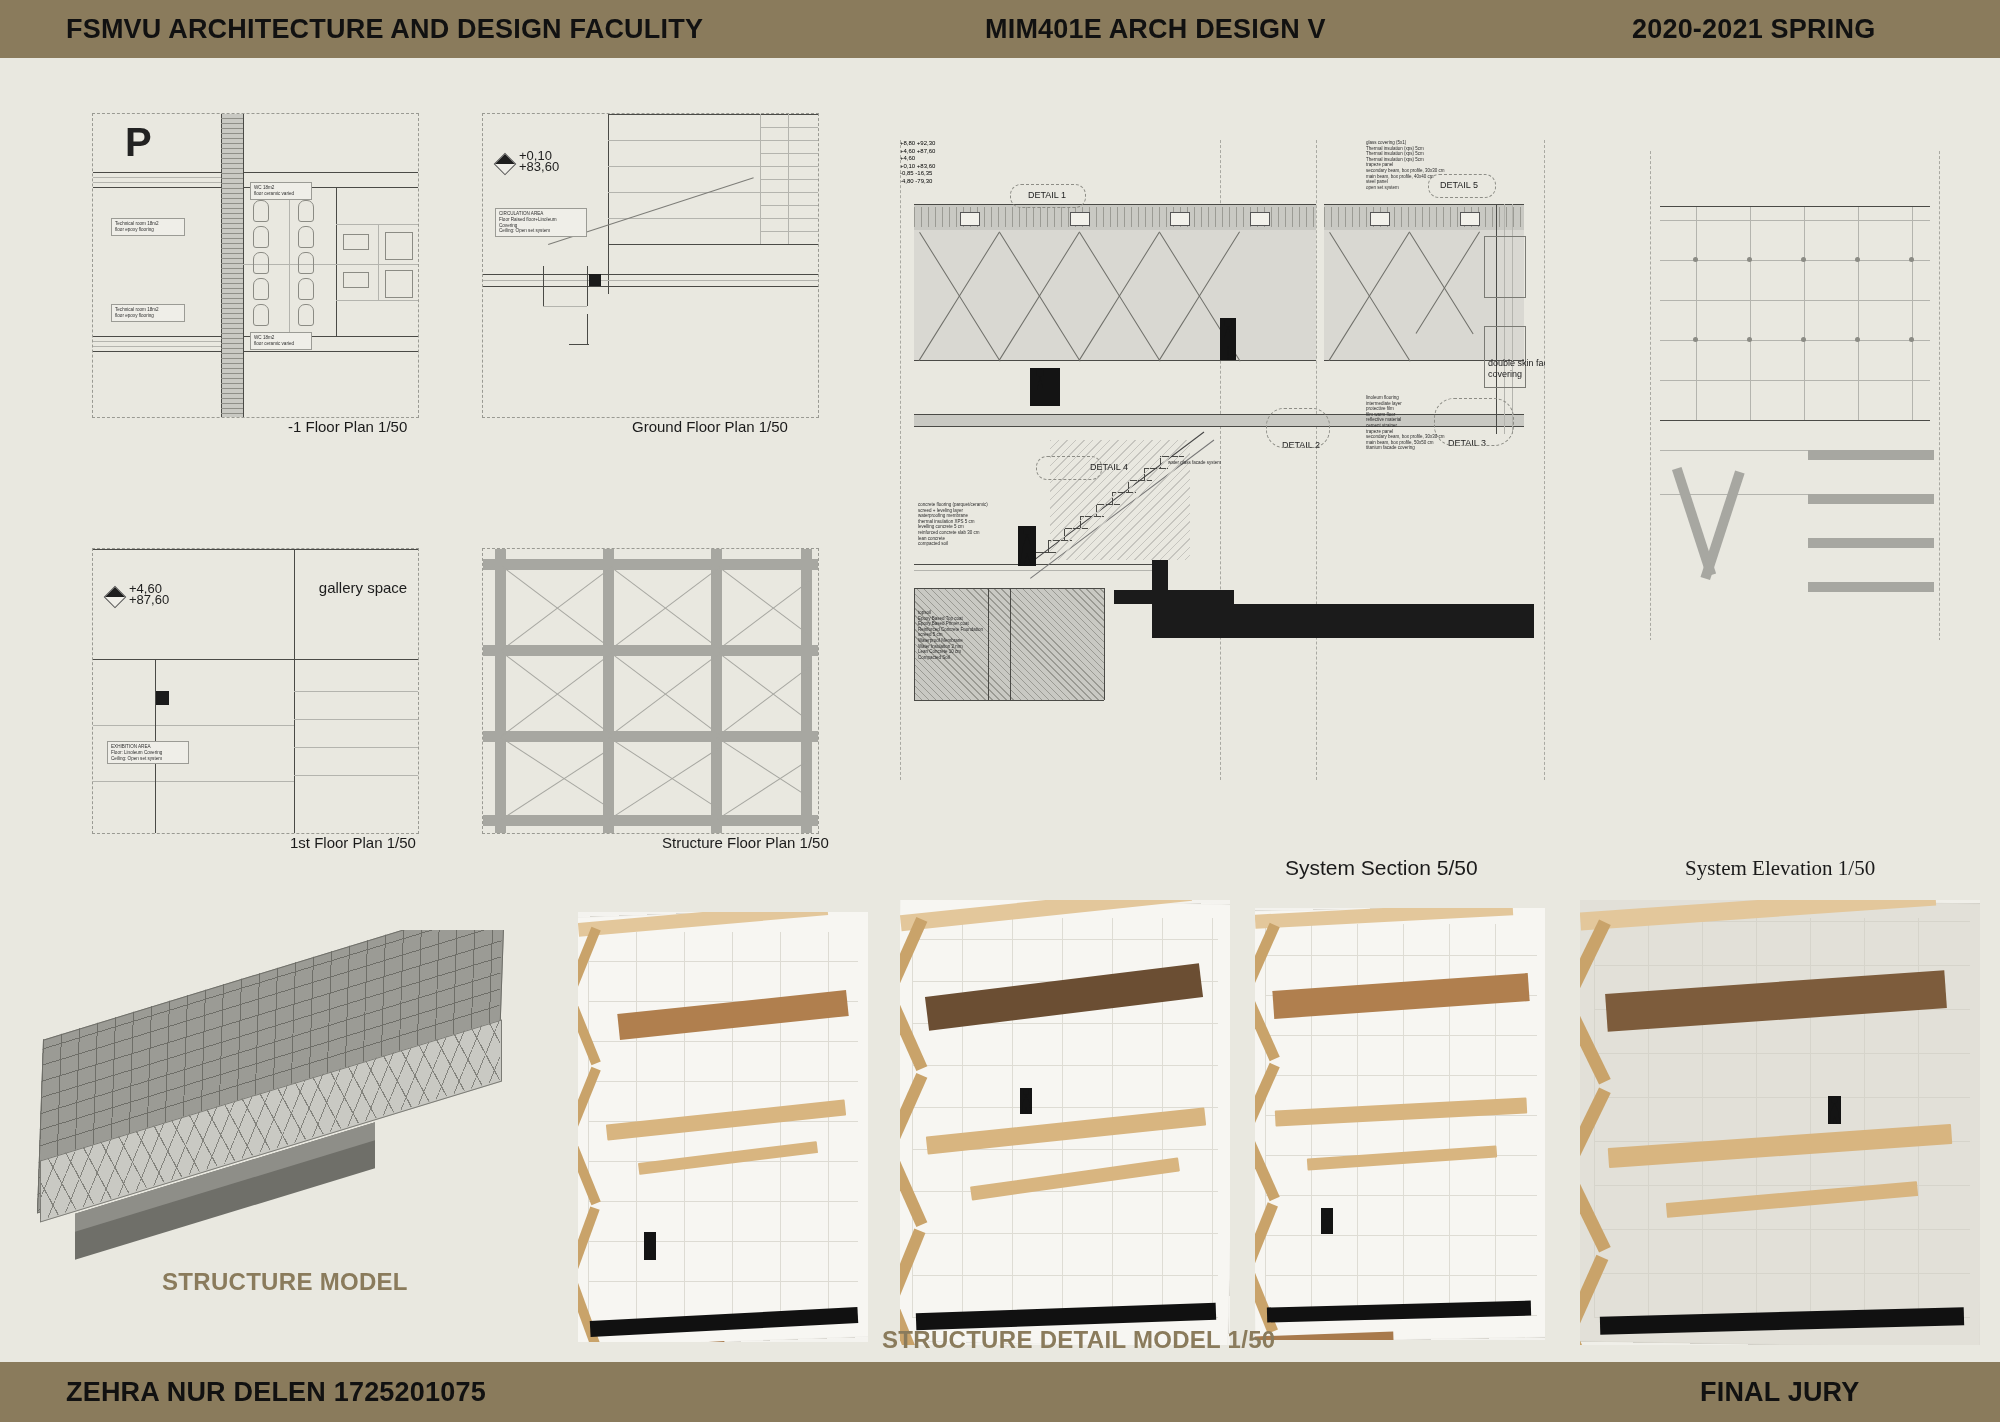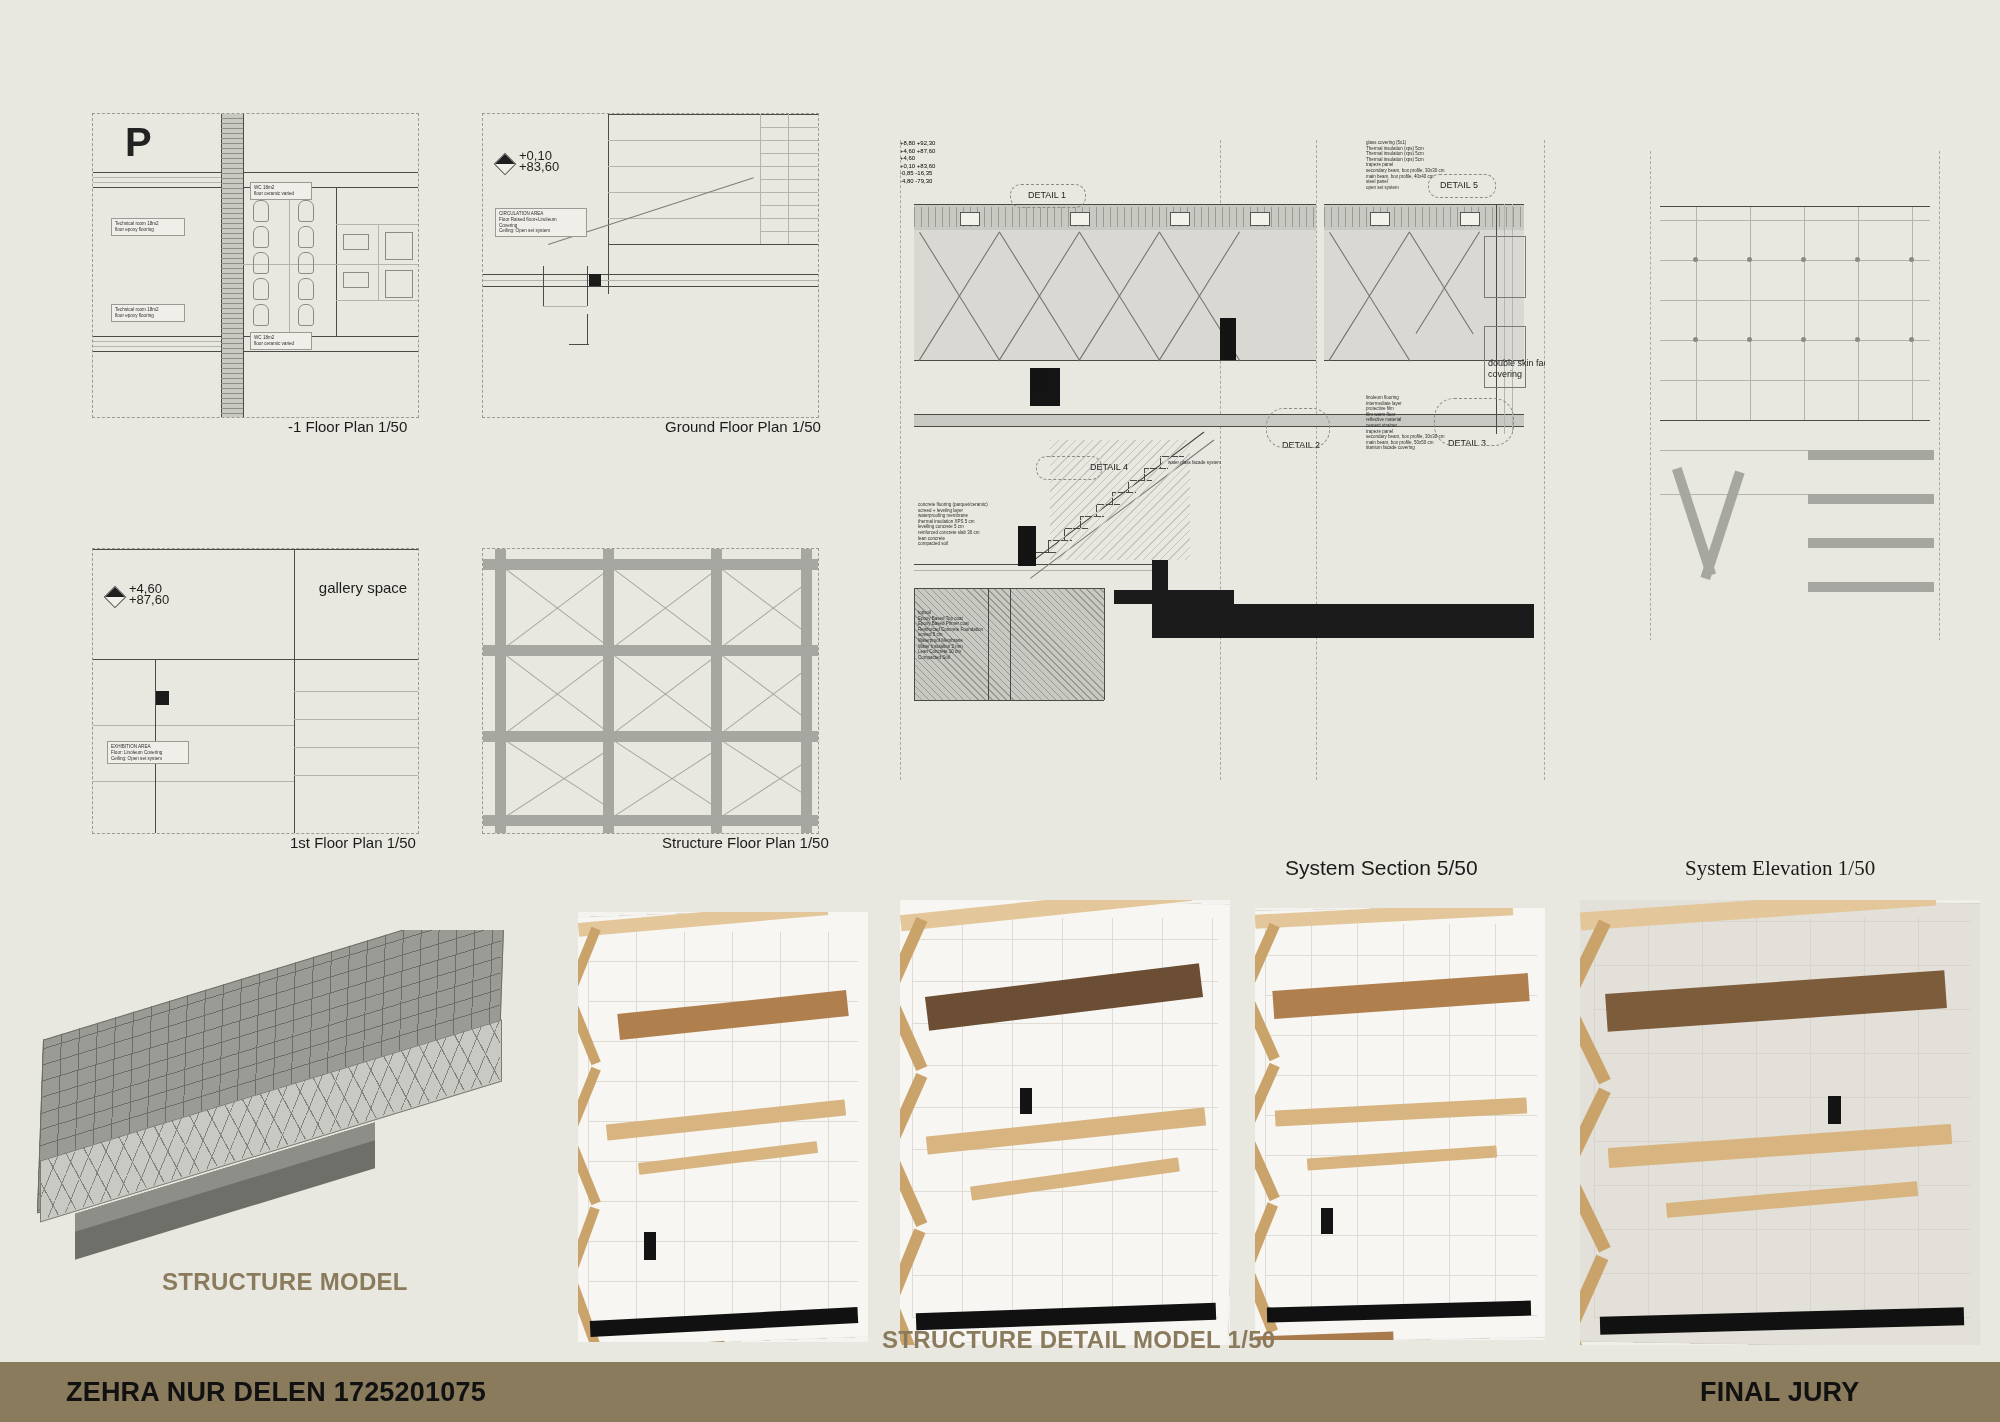--- a/index.html
+++ b/index.html
@@ -165,20 +165,25 @@
 
   
   .iso { position: absolute; }
   .figure { position: absolute; background: #141414; }
 </style>
 </head>
 <body>
 
 <div class="sheet">
 
+  <div class="bar bar-top">
+    <div class="bar-seg s1">FSMVU ARCHITECTURE AND DESIGN FACULITY</div>
+    <div class="bar-seg s2">MIM401E   ARCH DESIGN V</div>
+    <div class="bar-seg s3">2020-2021 SPRING</div>
+  </div>
 
   <div class="dwg" style="left:92px; top:113px; width:327px; height:305px;">
     <div class="p-letter" style="left:32px; top:6px;">P</div>
 
     <div class="lgry" style="left:128px; top:0; width:22px; height:305px;"></div>
     <div class="ln lnv ln-dark" style="left:128px; top:0; height:305px;"></div>
     <div class="ln lnv ln-dark" style="left:150px; top:0; height:305px;"></div>
 
     <div style="position:absolute;left:128px;top:0;width:22px;height:305px;
       background:repeating-linear-gradient(0deg,#8f8f88 0 1px, transparent 1px 5px);"></div>
@@ -262,21 +267,21 @@
     <div class="ln lnh ln-dark" style="left:86px; top:230px; width:20px;"></div>
 
     <div class="northish" style="left:14px; top:42px;"></div>
     <div class="lvl-mark" style="left:36px; top:36px;">+0,10
 +83,60</div>
     <div class="noteblk" style="left:12px; top:94px; width:92px;">CIRCULATION AREA
 Floor Raised floor+Linoleum
 Covering
 Ceiling: Open set system</div>
   </div>
-  <div class="caption" style="left:665px; top:418px;">Ground Floor Plan 1/50</div>
+  <div class="caption" style="left:632px; top:418px;">Ground Floor Plan 1/50</div>
 
   <div class="dwg" style="left:92px; top:548px; width:327px; height:286px;">
     <div class="ln lnh ln-dark" style="left:0; top:0; width:327px;"></div>
     <div class="ln lnv ln-dark" style="left:201px; top:0; height:286px;"></div>
     <div class="ln lnh ln-dark" style="left:0; top:110px; width:327px;"></div>
     <div class="ln lnh ln-grey" style="left:201px; top:142px; width:126px;"></div>
     <div class="ln lnh ln-grey" style="left:201px; top:170px; width:126px;"></div>
     <div class="ln lnh ln-grey" style="left:201px; top:198px; width:126px;"></div>
     <div class="ln lnh ln-grey" style="left:201px; top:226px; width:126px;"></div>
     <div class="ln lnh ln-grey" style="left:0; top:176px; width:201px;"></div>

